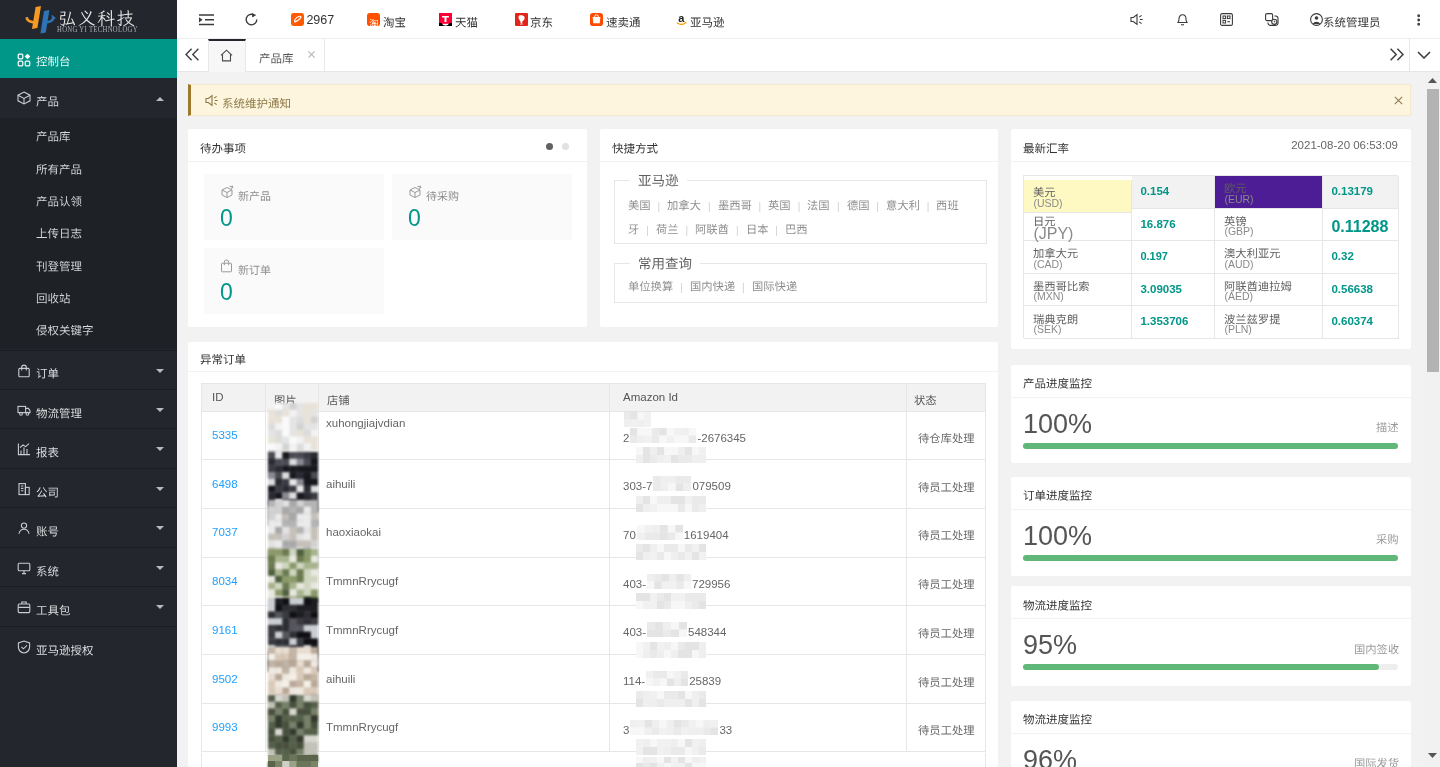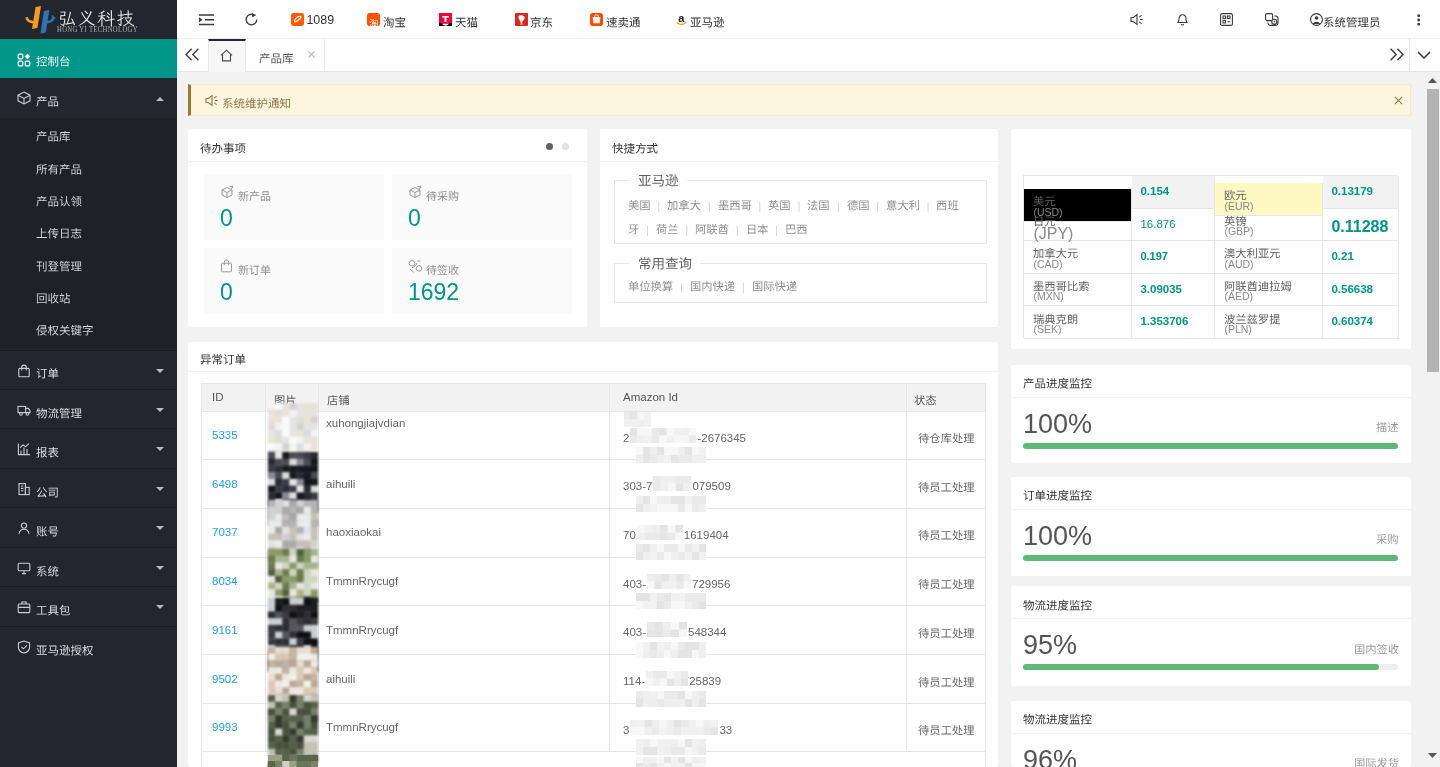--- a/index.html
+++ b/index.html
@@ -313,21 +313,21 @@
 <path d="M11.8 6.5 A5.3 5.3 0 1 1 8.9 1.8" fill="none" stroke="#3a3a3a" stroke-width="1.4"></path>
 <path d="M6.9 0 L11.2 2.1 L7.3 4.6 Z" fill="#3a3a3a"></path>
       </svg>
     </div>
 <div class="abs" style="left:113.6px;top:13px">
       <svg class="ic" width="13" height="13" viewBox="0 0 13 13">
         <rect width="13" height="13" rx="2.4" fill="#FF5A00"></rect>
         <path d="M3.2 8.9 C2.6 6.8 5 4 7.5 3.1 C9.8 2.3 11 3.3 10.2 5 C9.4 6.6 6.6 8.6 4.9 9.3 C3.9 9.7 3.4 9.5 3.2 8.9 Z M4.6 8 C6 7.4 8.5 5.7 9 4.6 C9.4 3.8 8.8 3.5 7.8 3.9 C6 4.6 4 6.7 4.3 7.8 C4.35 8 4.45 8.06 4.6 8 Z" fill="#fff"></path>
       </svg>
     </div>
-<div class="abs" style="left:129.4px;top:12.5px;font-size:12.5px;color:#333">1089</div>
+<div class="abs" style="left:129.4px;top:12.5px;font-size:12.5px;color:#333">2967</div>
 <div class="abs" style="left:190.0px;top:13px">
       <svg class="ic" width="13" height="13" viewBox="0 0 13 13">
         <rect width="13" height="13" rx="2.8" fill="#FF5000"></rect>
       </svg>
       <div class="abs" style="left:1.7px;top:1.2px"><svg class="ct" width="9.5" height="11.2" viewBox="0 0 9.5 11.2">
           <g fill="#ffffff" transform="translate(0,8.74) scale(0.00950,-0.00950)">
             <use href="#g49" x="0"></use>
           </g>
         </svg></div>
     </div>
@@ -568,39 +568,20 @@
       </div>
       <div class="abs" style="left:34px;top:13px"><svg class="ct" width="33.0" height="13.0" viewBox="0 0 33.0 13.0">
           <g fill="#8b8b8b" transform="translate(0,10.12) scale(0.01100,-0.01100)">
             <use href="#g66" x="0"></use>
             <use href="#g30" x="1000"></use>
             <use href="#g31" x="2000"></use>
           </g>
         </svg></div>
       <div class="abs" style="left:16px;top:31px;font-size:23px;color:#009688">0</div>
     </div>
-<div class="abs" style="left:204px;top:119px;width:180px;height:66px;background:#fafafa">
-      <div class="abs" style="left:16px;top:11px">
-        <svg class="ic" width="15" height="14" viewBox="0 0 15 14">
-          <g fill="none" stroke="#9a9a9a" stroke-width="1">
-<circle cx="4" cy="4.4" r="2.8"></circle>
-            <circle cx="11" cy="9.4" r="2.8"></circle>
-            <path d="M4 8.6 a4.5 4.5 0 0 0 4.5 -4.5 M2.2 10.4 L5.8 13.2 M9.4 2 L12.6 2"></path>
-          </g>
-        </svg>
-      </div>
-      <div class="abs" style="left:34px;top:13px"><svg class="ct" width="33.0" height="13.0" viewBox="0 0 33.0 13.0">
-          <g fill="#8b8b8b" transform="translate(0,10.12) scale(0.01100,-0.01100)">
-            <use href="#g62" x="0"></use>
-            <use href="#g69" x="1000"></use>
-            <use href="#g23" x="2000"></use>
-          </g>
-        </svg></div>
-      <div class="abs" style="left:16px;top:31px;font-size:23px;color:#009688">1692</div>
-    </div>
 </div>
 <div class="card" style="left:600px;top:129px;width:398px;height:198px">
 <div class="chead">
       <div class="abs" style="left:12px;top:10px"><svg class="ct" width="46.0" height="13.6" viewBox="0 0 46.0 13.6">
           <g fill="#333" transform="translate(0,10.58) scale(0.01150,-0.01150)">
             <use href="#g70" x="0"></use>
             <use href="#g71" x="1000"></use>
             <use href="#g72" x="2000"></use>
             <use href="#g73" x="3000"></use>
           </g>
@@ -710,34 +691,45 @@
       </svg><span style="color:#d0d0d0;margin:0 7px;font-size:10px">|</span><svg class="ct" width="45.2" height="13.3" viewBox="0 0 45.2 13.3">
         <g fill="#8d8d8d" transform="translate(0,10.40) scale(0.01130,-0.01130)">
           <use href="#g79" x="0"></use>
           <use href="#g105" x="1000"></use>
           <use href="#g70" x="2000"></use>
           <use href="#g104" x="3000"></use>
         </g>
       </svg></div>
 </div>
 <div class="card" style="left:1011px;top:129px;width:400px;height:220px">
+<div class="chead">
+      <div class="abs" style="left:12px;top:10px"><svg class="ct" width="46.0" height="13.6" viewBox="0 0 46.0 13.6">
+          <g fill="#333" transform="translate(0,10.58) scale(0.01150,-0.01150)">
+            <use href="#g106" x="0"></use>
+            <use href="#g66" x="1000"></use>
+            <use href="#g107" x="2000"></use>
+            <use href="#g108" x="3000"></use>
+          </g>
+        </svg></div>
+<div class="abs" style="right:13px;top:9.5px;font-size:11.5px;color:#666">2021-08-20 06:53:09</div>
+    </div>
 <div class="abs" style="left:12.4px;top:46px;width:375px;height:163.0px;border:1px solid #e6e6e6;border-width:1px 0 0 1px">
-<div class="abs" style="left:0.0px;top:13px;width:108px;height:32.6px;background:#000000;border:1px solid #e6e6e6;border-width:0 1px 1px 0">
+<div class="abs" style="left:0.0px;top:4px;width:108px;height:32.6px;background:#fef9c3;border:1px solid #e6e6e6;border-width:0 1px 1px 0">
 <div class="abs" style="left:9px;top:3px"><svg class="ct" width="22.6" height="13.3" viewBox="0 0 22.6 13.3">
             <g fill="#5f5f5f" transform="translate(0,10.40) scale(0.01130,-0.01130)">
               <use href="#g78" x="0"></use>
               <use href="#g109" x="1000"></use>
             </g>
           </svg></div>
 <div class="abs" style="left:9px;top:16.5px;font-size:10.5px;color:#8a8a8a">(USD)</div>
 </div>
 <div class="abs" style="left:108.0px;top:0.0px;width:83px;height:32.6px;background:#f2f2f2;border:1px solid #e6e6e6;border-width:0 1px 1px 0">
 <div class="abs" style="left:8px;top:9px;font-size:11.5px;font-weight:bold;color:#009688">0.154</div>
 </div>
-<div class="abs" style="left:191.0px;top:7px;width:108px;height:32.6px;background:#fef9c3;border:1px solid #e6e6e6;border-width:0 1px 1px 0">
+<div class="abs" style="left:191.0px;top:0.0px;width:108px;height:32.6px;background:#4c1d95;border:1px solid #e6e6e6;border-width:0 1px 1px 0">
 <div class="abs" style="left:9px;top:3px"><svg class="ct" width="22.6" height="13.3" viewBox="0 0 22.6 13.3">
             <g fill="#5f5f5f" transform="translate(0,10.40) scale(0.01130,-0.01130)">
               <use href="#g110" x="0"></use>
               <use href="#g109" x="1000"></use>
             </g>
           </svg></div>
 <div class="abs" style="left:9px;top:16.5px;font-size:10.5px;color:#8a8a8a">(EUR)</div>
 </div>
 <div class="abs" style="left:299.0px;top:0.0px;width:76px;height:32.6px;background:#f2f2f2;border:1px solid #e6e6e6;border-width:0 1px 1px 0">
 <div class="abs" style="left:8px;top:9px;font-size:11.5px;font-weight:bold;color:#009688">0.13179</div>
@@ -745,21 +737,21 @@
 <div class="abs" style="left:0.0px;top:32.6px;width:108px;height:32.6px;border:1px solid #e6e6e6;border-width:0 1px 1px 0">
 <div class="abs" style="left:9px;top:3px"><svg class="ct" width="22.6" height="13.3" viewBox="0 0 22.6 13.3">
             <g fill="#5f5f5f" transform="translate(0,10.40) scale(0.01130,-0.01130)">
               <use href="#g16" x="0"></use>
               <use href="#g109" x="1000"></use>
             </g>
           </svg></div>
 <div class="abs" style="left:9px;top:16.5px;font-size:16px;color:#8a8a8a">(JPY)</div>
 </div>
 <div class="abs" style="left:108.0px;top:32.6px;width:83px;height:32.6px;border:1px solid #e6e6e6;border-width:0 1px 1px 0">
-<div class="abs" style="left:8px;top:9px;font-size:11.5px;font-weight:normal;color:#009688">16.876</div>
+<div class="abs" style="left:8px;top:9px;font-size:11.5px;font-weight:bold;color:#009688">16.876</div>
 </div>
 <div class="abs" style="left:191.0px;top:32.6px;width:108px;height:32.6px;border:1px solid #e6e6e6;border-width:0 1px 1px 0">
 <div class="abs" style="left:9px;top:3px"><svg class="ct" width="22.6" height="13.3" viewBox="0 0 22.6 13.3">
             <g fill="#5f5f5f" transform="translate(0,10.40) scale(0.01130,-0.01130)">
               <use href="#g86" x="0"></use>
               <use href="#g111" x="1000"></use>
             </g>
           </svg></div>
 <div class="abs" style="left:9px;top:16.5px;font-size:10.5px;color:#8a8a8a">(GBP)</div>
 </div>
@@ -786,21 +778,21 @@
               <use href="#g112" x="0"></use>
               <use href="#g82" x="1000"></use>
               <use href="#g90" x="2000"></use>
               <use href="#g45" x="3000"></use>
               <use href="#g109" x="4000"></use>
             </g>
           </svg></div>
 <div class="abs" style="left:9px;top:16.5px;font-size:10.5px;color:#8a8a8a">(AUD)</div>
 </div>
 <div class="abs" style="left:299.0px;top:65.2px;width:76px;height:32.6px;border:1px solid #e6e6e6;border-width:0 1px 1px 0">
-<div class="abs" style="left:8px;top:9px;font-size:11.5px;font-weight:bold;color:#009688">0.21</div>
+<div class="abs" style="left:8px;top:9px;font-size:11.5px;font-weight:bold;color:#009688">0.32</div>
 </div>
 <div class="abs" style="left:0.0px;top:97.8px;width:108px;height:32.6px;border:1px solid #e6e6e6;border-width:0 1px 1px 0">
 <div class="abs" style="left:9px;top:3px"><svg class="ct" width="56.5" height="13.3" viewBox="0 0 56.5 13.3">
             <g fill="#5f5f5f" transform="translate(0,10.40) scale(0.01130,-0.01130)">
               <use href="#g83" x="0"></use>
               <use href="#g84" x="1000"></use>
               <use href="#g85" x="2000"></use>
               <use href="#g113" x="3000"></use>
               <use href="#g114" x="4000"></use>
             </g>

